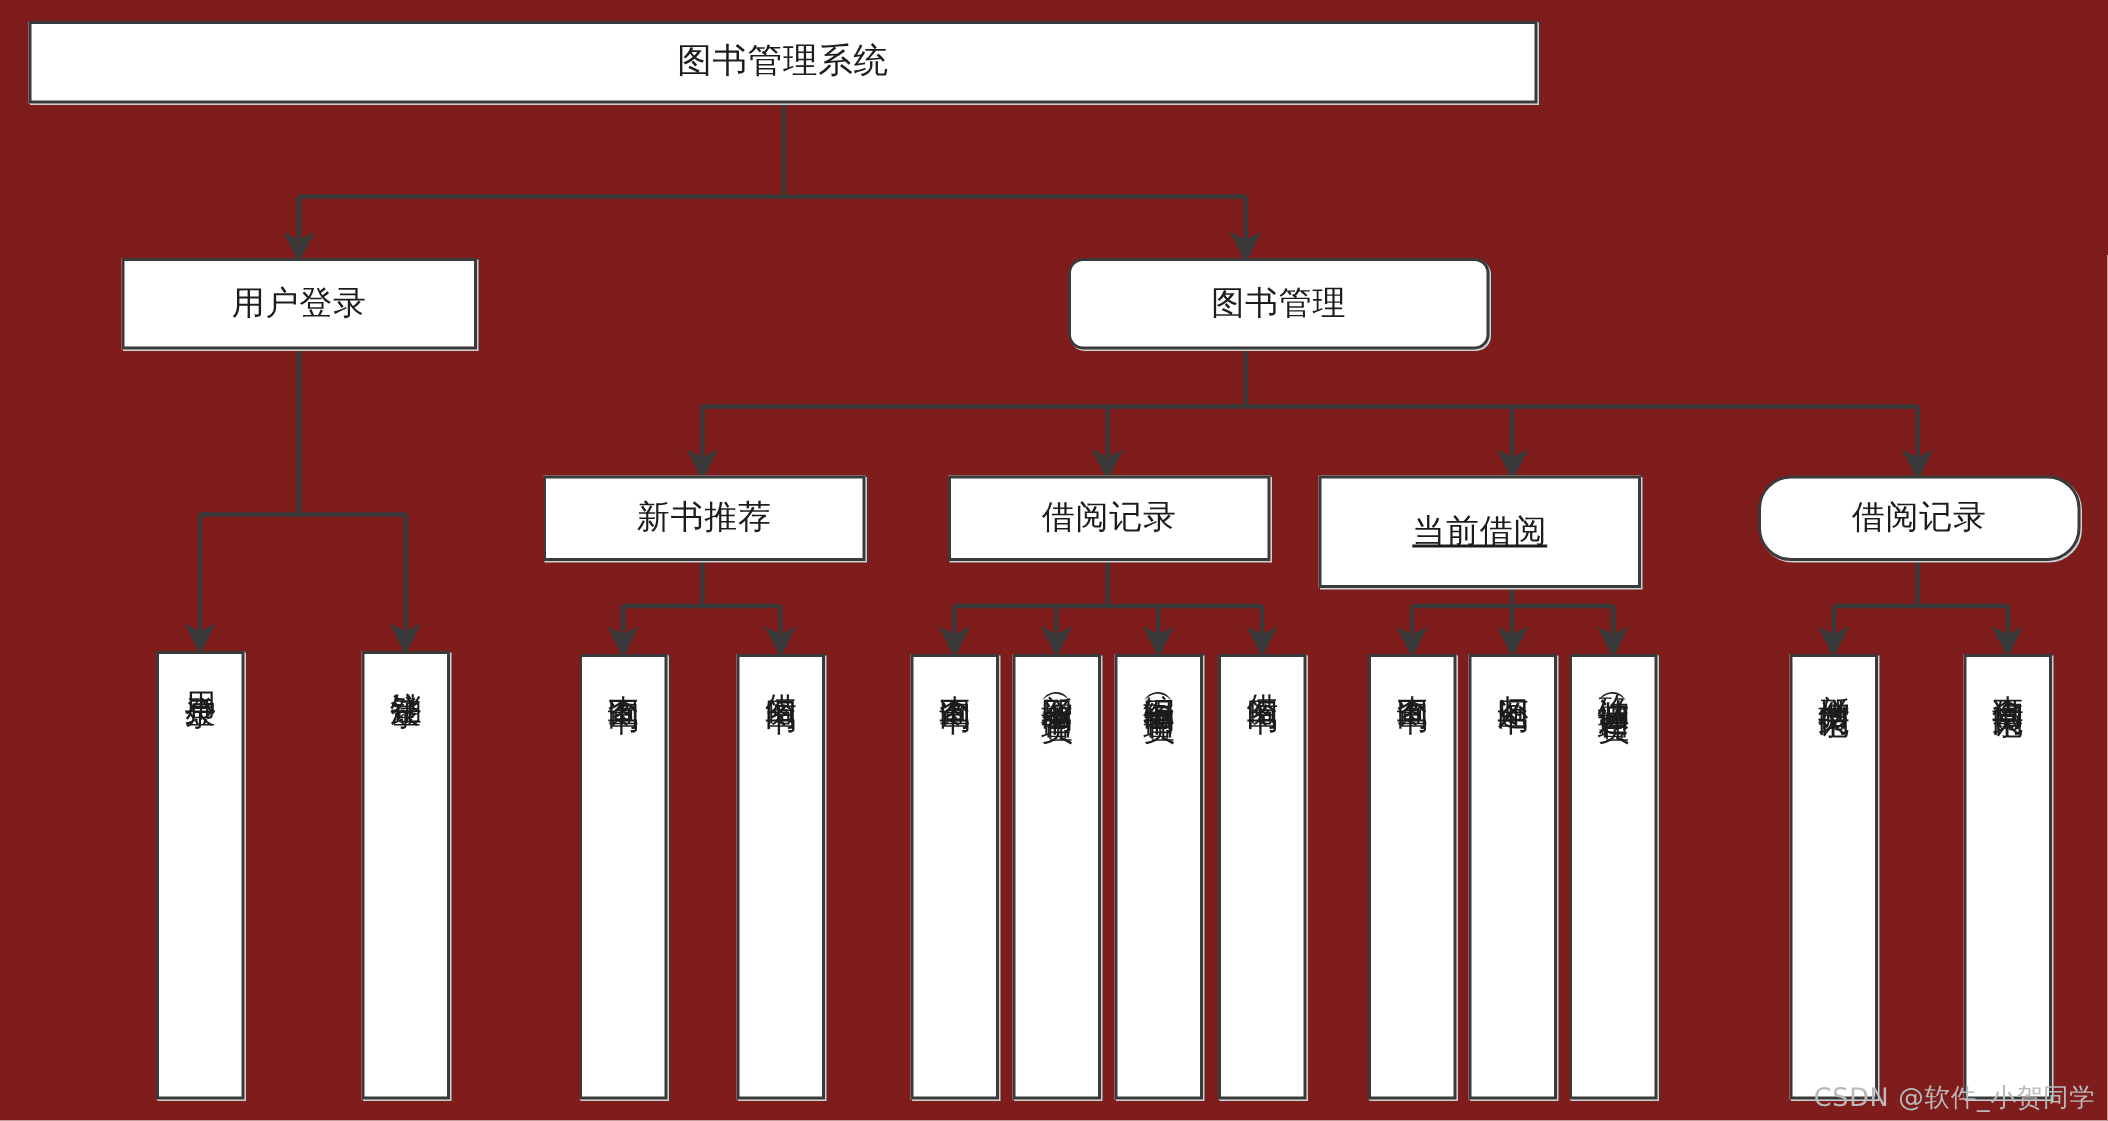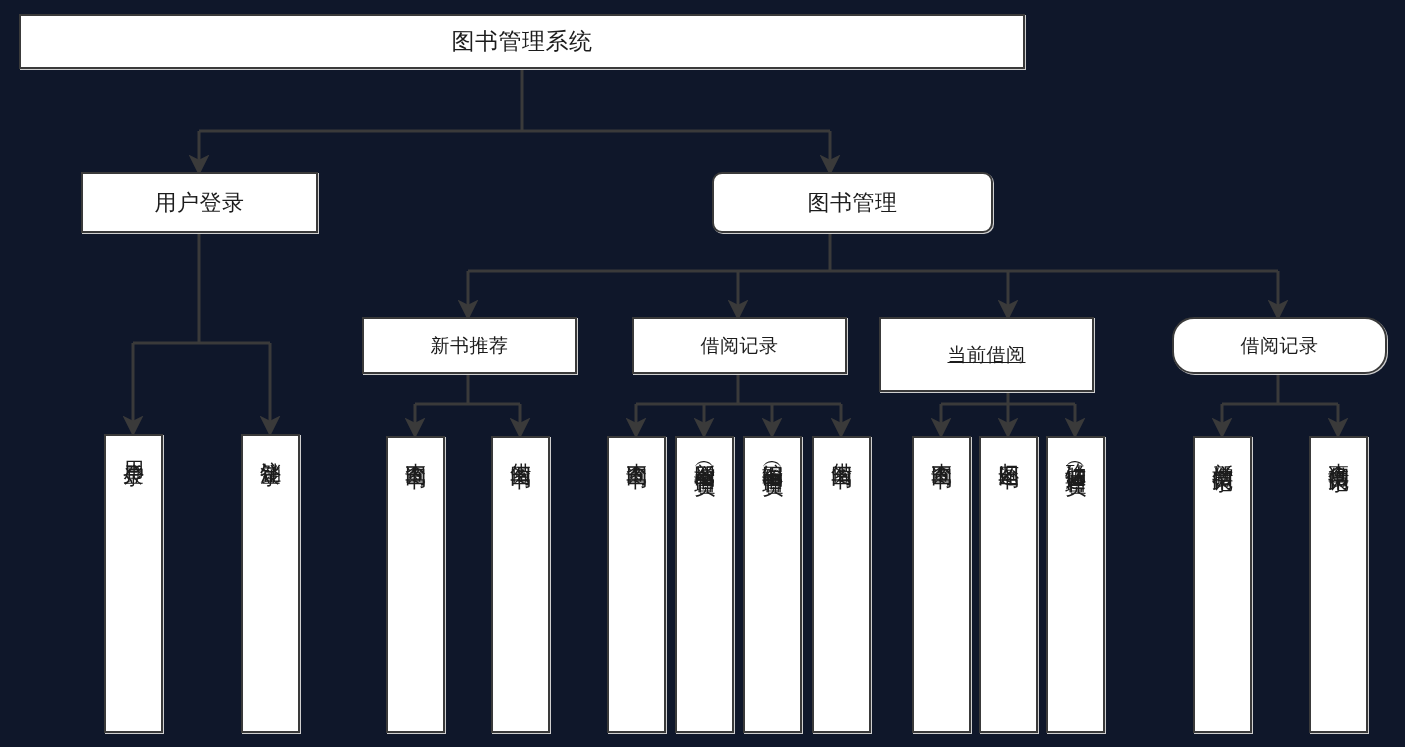--- a/index.html
+++ b/index.html
@@ -8,21 +8,21 @@
     padding: 0;
     background: #ffffff;
   }
   body {
     font-family: "DejaVu Sans", "Liberation Sans", sans-serif;
   }
   #diagram-root {
     position: relative;
     width: 1405px;
     height: 747px;
-    background: #0f172a;
+    background: #7f1d1d;
     overflow: hidden;
   }
   #diagram-svg {
     position: absolute;
     left: 0;
     top: 0;
     width: 1405px;
     height: 747px;
   }
   .node {
@@ -38,21 +38,21 @@
   }
   .node-label {
     display: block;
     text-align: center;
     line-height: 1.18;
     letter-spacing: 0.5px;
     white-space: nowrap;
   }
   .node.level-0 .node-label { font-size: 23px; }
   .node.level-1 .node-label { font-size: 22px; }
-  .node.level-2 .node-label { font-size: 19px; }
+  .node.level-2 .node-label { font-size: 22px; }
   .node.leaf {
     align-items: flex-start;
     padding-top: 8px;
   }
   .node.leaf .node-label {
     writing-mode: vertical-rl;
     text-orientation: upright;
     font-size: 21px;
     line-height: 1.06;
     letter-spacing: 2px;
@@ -199,14 +199,15 @@
   </div>
 
   <div class="node leaf" style="left:1193px; top:436px; width:59px; height:297px;">
     <span class="node-label">新增借阅记录</span>
   </div>
 
   <div class="node leaf" style="left:1309px; top:436px; width:59px; height:297px;">
     <span class="node-label">查询借阅记录</span>
   </div>
 
+  <div id="watermark">CSDN @软件_小贺同学</div>
 
 </div>
 
 </body></html>

